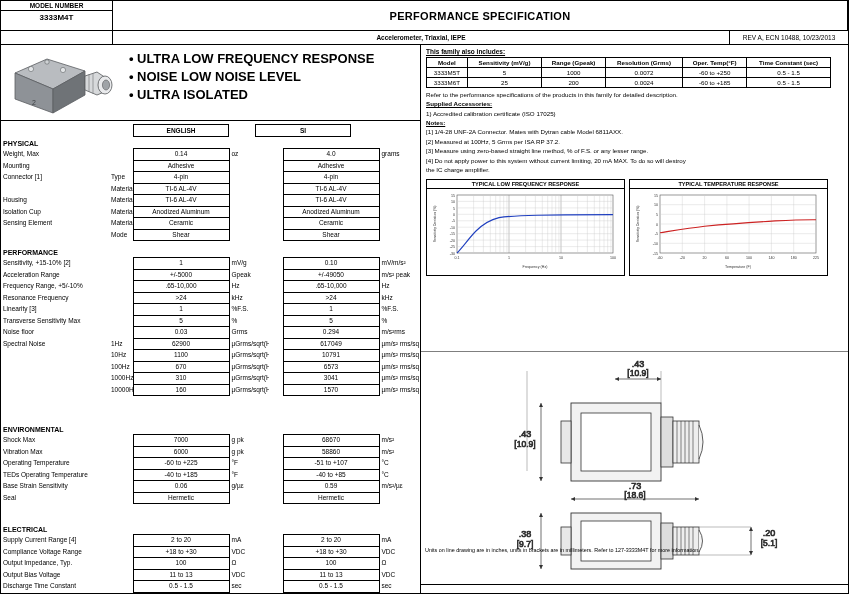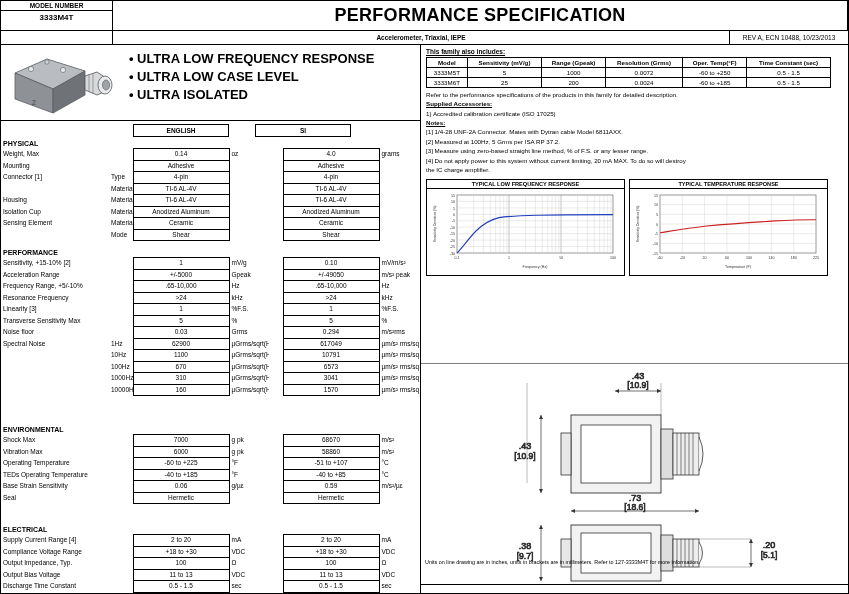--- a/index.html
+++ b/index.html
@@ -14,21 +14,21 @@
   .sheet { position: relative; width: 849px; height: 594px; border: 1px solid #000; overflow: hidden; }
 
   
   .hdr { display:flex; height: 30px; border-bottom: 1px solid #000; }
   .hdr-cell { border-right: 1px solid #000; display:flex; flex-direction:column; }
   .hdr-model { width: 112px; }
   .hdr-title { flex:1; display:flex; align-items:center; justify-content:center; }
   .hdr-doc { width: 118px; border-right:none; }
   .hdr-lbl { font-size: 6.5px; text-align:center; border-bottom:1px solid #000; padding:1px 0; font-weight:bold; }
   .hdr-val { text-align:center; font-weight:bold; font-size:8px; padding:2px 16px; }
-  .title-main { font-size: 18px; font-weight: bold; letter-spacing: .3px; }
+  .title-main { font-size: 11px; font-weight: bold; letter-spacing: .3px; }
 
   .hdr2 { display:flex; height: 14px; border-bottom:1px solid #000; font-size:6.5px; }
   .hdr2 .l { width:112px; border-right:1px solid #000; }
   .hdr2 .c { flex:1; border-right:1px solid #000; display:flex; align-items:center; justify-content:center; font-weight:bold; }
   .hdr2 .r { width:118px; display:flex; align-items:center; justify-content:center; }
 
   
   .body { display:flex; height: 548px; }
   .left { width: 420px; border-right:1px solid #000; position:relative; }
   .right { flex:1; position:relative; }
@@ -68,21 +68,21 @@
   .notes .u { text-decoration:underline; font-weight:bold; }
   .notes p { margin: 0 0 1px 0; }
 
   
   .charts { display:flex; gap:4px; padding: 4px 4px 0 5px; }
   .chart-box { border:1px solid #000; width: 199px; }
   .chart-cap { text-align:center; font-size:5.6px; font-weight:bold; border-bottom:1px solid #000; padding:1px 0; }
   .chart-svg { display:block; }
 
   
-  .drawbox { position:absolute; left:0; top:318px; width:428px; height:204px;text-decoration:underline; }
+  .drawbox { position:absolute; left:0; top:306px; width:428px; height:204px;text-decoration:underline; }
   .drawnote { position:absolute; left:4px; bottom:2px; font-size:5.4px; }
   .hline { position:absolute; left:0; right:0; border-top:1px solid #000; }
 </style>
 </head>
 <body>
 
 <div class="sheet">
 
   <div class="hdr">
     <div class="hdr-cell hdr-model">
@@ -120,21 +120,21 @@
             <polygon points="84,31 96,27 108,35 108,45 96,50 84,45" fill="#d7d9db" stroke="#55585b" stroke-width="0.8"></polygon>
             <ellipse cx="104" cy="40" rx="7" ry="9" fill="#e9eaec" stroke="#55585b" stroke-width="0.8"></ellipse>
             <ellipse cx="105" cy="40" rx="3.6" ry="5" fill="#9fa3a7" stroke="#55585b" stroke-width="0.6"></ellipse>
             <line x1="88" y1="29" x2="88" y2="47" stroke="#7b7e82" stroke-width="0.7"></line>
             <line x1="92" y1="28" x2="92" y2="49" stroke="#7b7e82" stroke-width="0.7"></line>
             <text x="31" y="60" fill="#3d4043" font-size="7" font-family="Liberation Sans, sans-serif">2</text>
           </svg>
         </div>
         <div class="bullets">
           <div><span class="b">•</span><span>ULTRA LOW FREQUENCY RESPONSE</span></div>
-          <div><span class="b">•</span><span>ULTRA LOW CASE LEVEL</span></div>
+          <div><span class="b">•</span><span>NOISE LOW NOISE LEVEL</span></div>
           <div><span class="b">•</span><span>ULTRA ISOLATED</span></div>
         </div>
       </div>
 
       <div class="unitrow" style="margin-top:3px;">
         <div class="c1"></div>
         <div class="c2">ENGLISH</div>
         <div class="gap"></div>
         <div class="c3">SI</div>
       </div>

